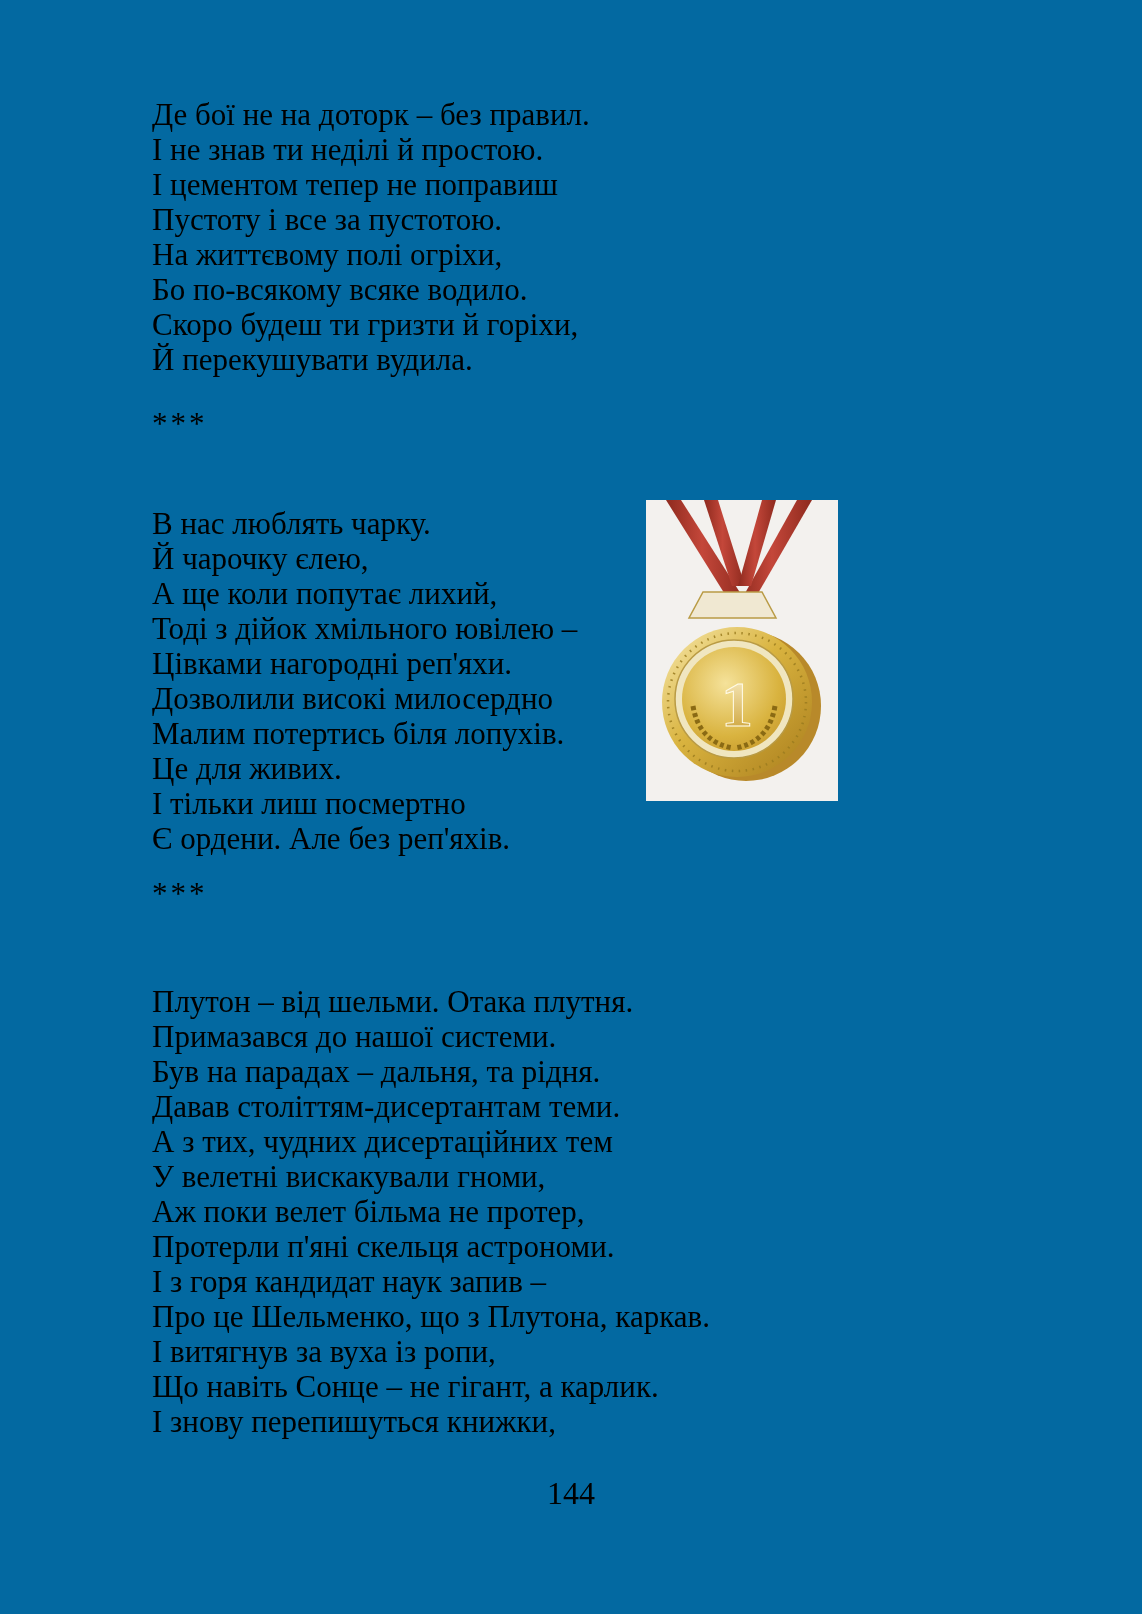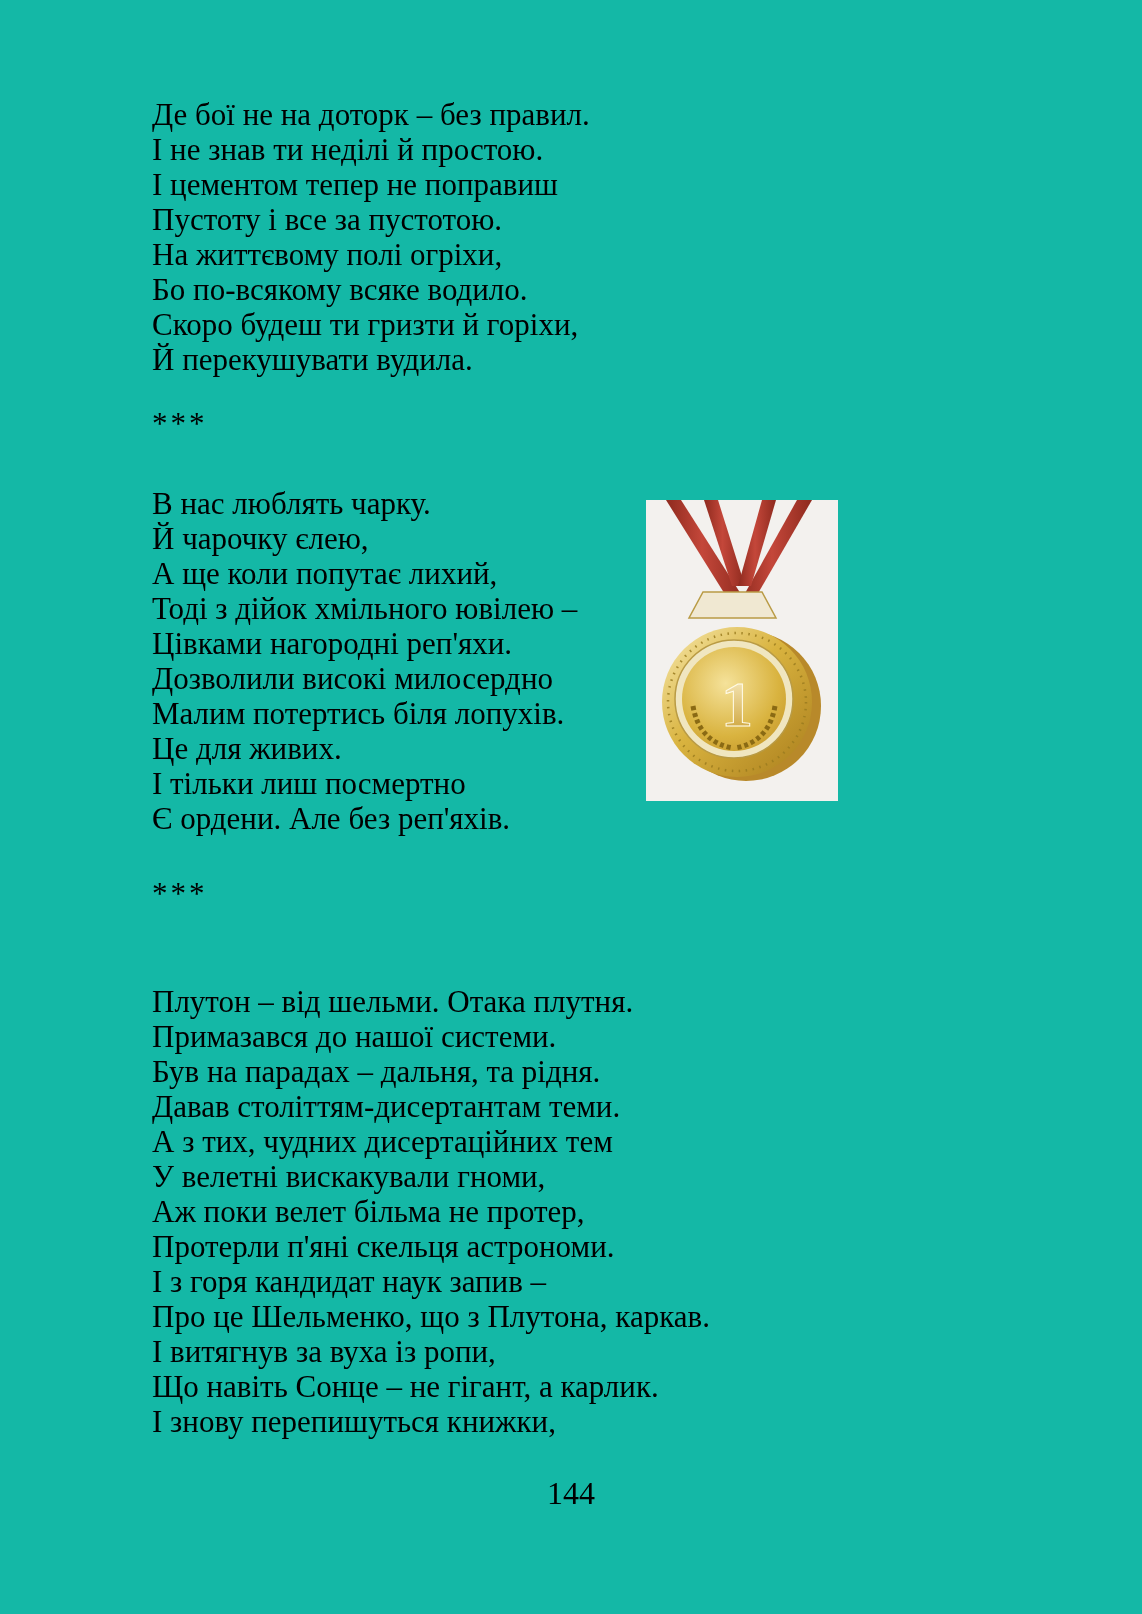--- a/index.html
+++ b/index.html
@@ -5,42 +5,42 @@
   html, body {
     margin: 0;
     padding: 0;
     background: #888888;
   }
   .page {
     position: relative;
     width: 1142px;
     height: 1614px;
     margin: 0 auto;
-    background: #14b8a6;
+    background: #0369a1;
     font-family: "Liberation Serif", "DejaVu Serif", serif;
     color: #000000;
     overflow: hidden;
   }
   .block {
     position: absolute;
     font-size: 31px;
     line-height: 35px;
     white-space: pre;
   }
   .line { height: 35px; }
   .poem { left: 152px; }
   #poem1 { top: 97px; }
   .separator { left: 152px; letter-spacing: 3px; }
   #sep1 { top: 406px; }
   #dedication {
     top: 448px;
     left: 218px;
     font-style: italic;
   }
-  #poem2 { top: 486px; }
+  #poem2 { top: 506px; }
   #sep2 { top: 876px; }
   #epigraph {
     top: 915px;
     left: 150px;
     font-style: italic;
   }
   #poem3 { top: 984px; }
   #page-number {
     top: 1476px;
     left: 0;

